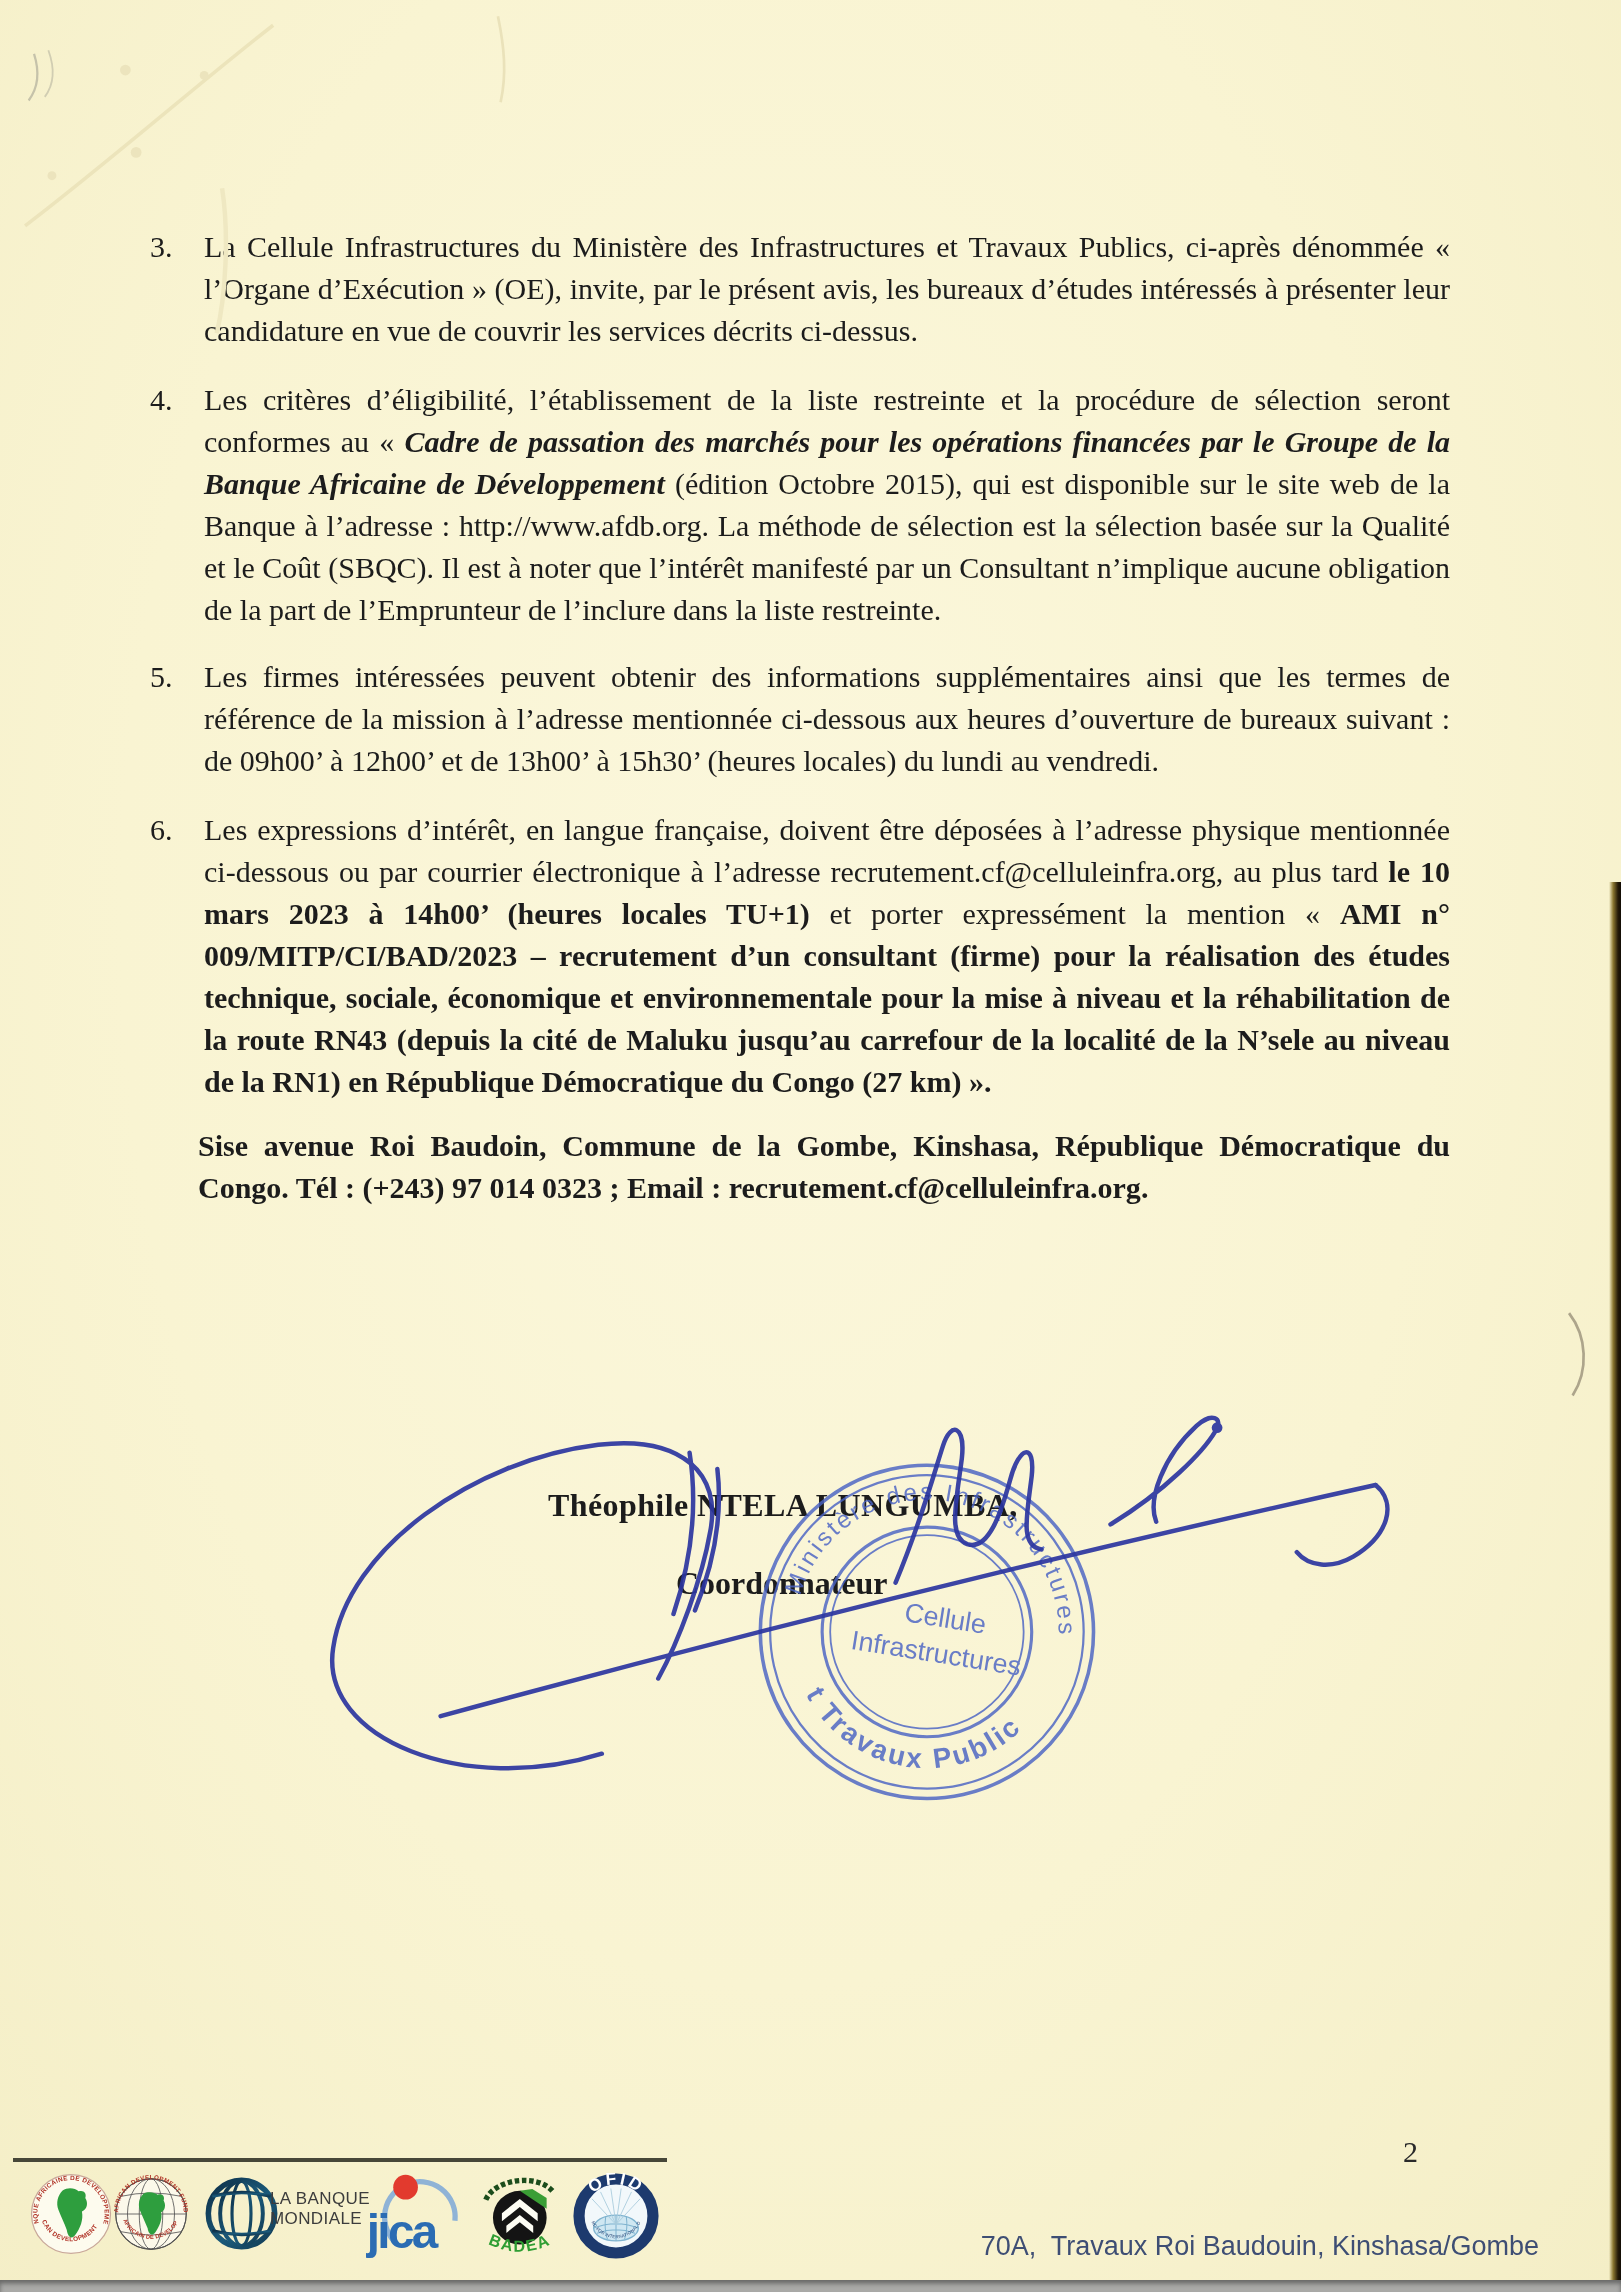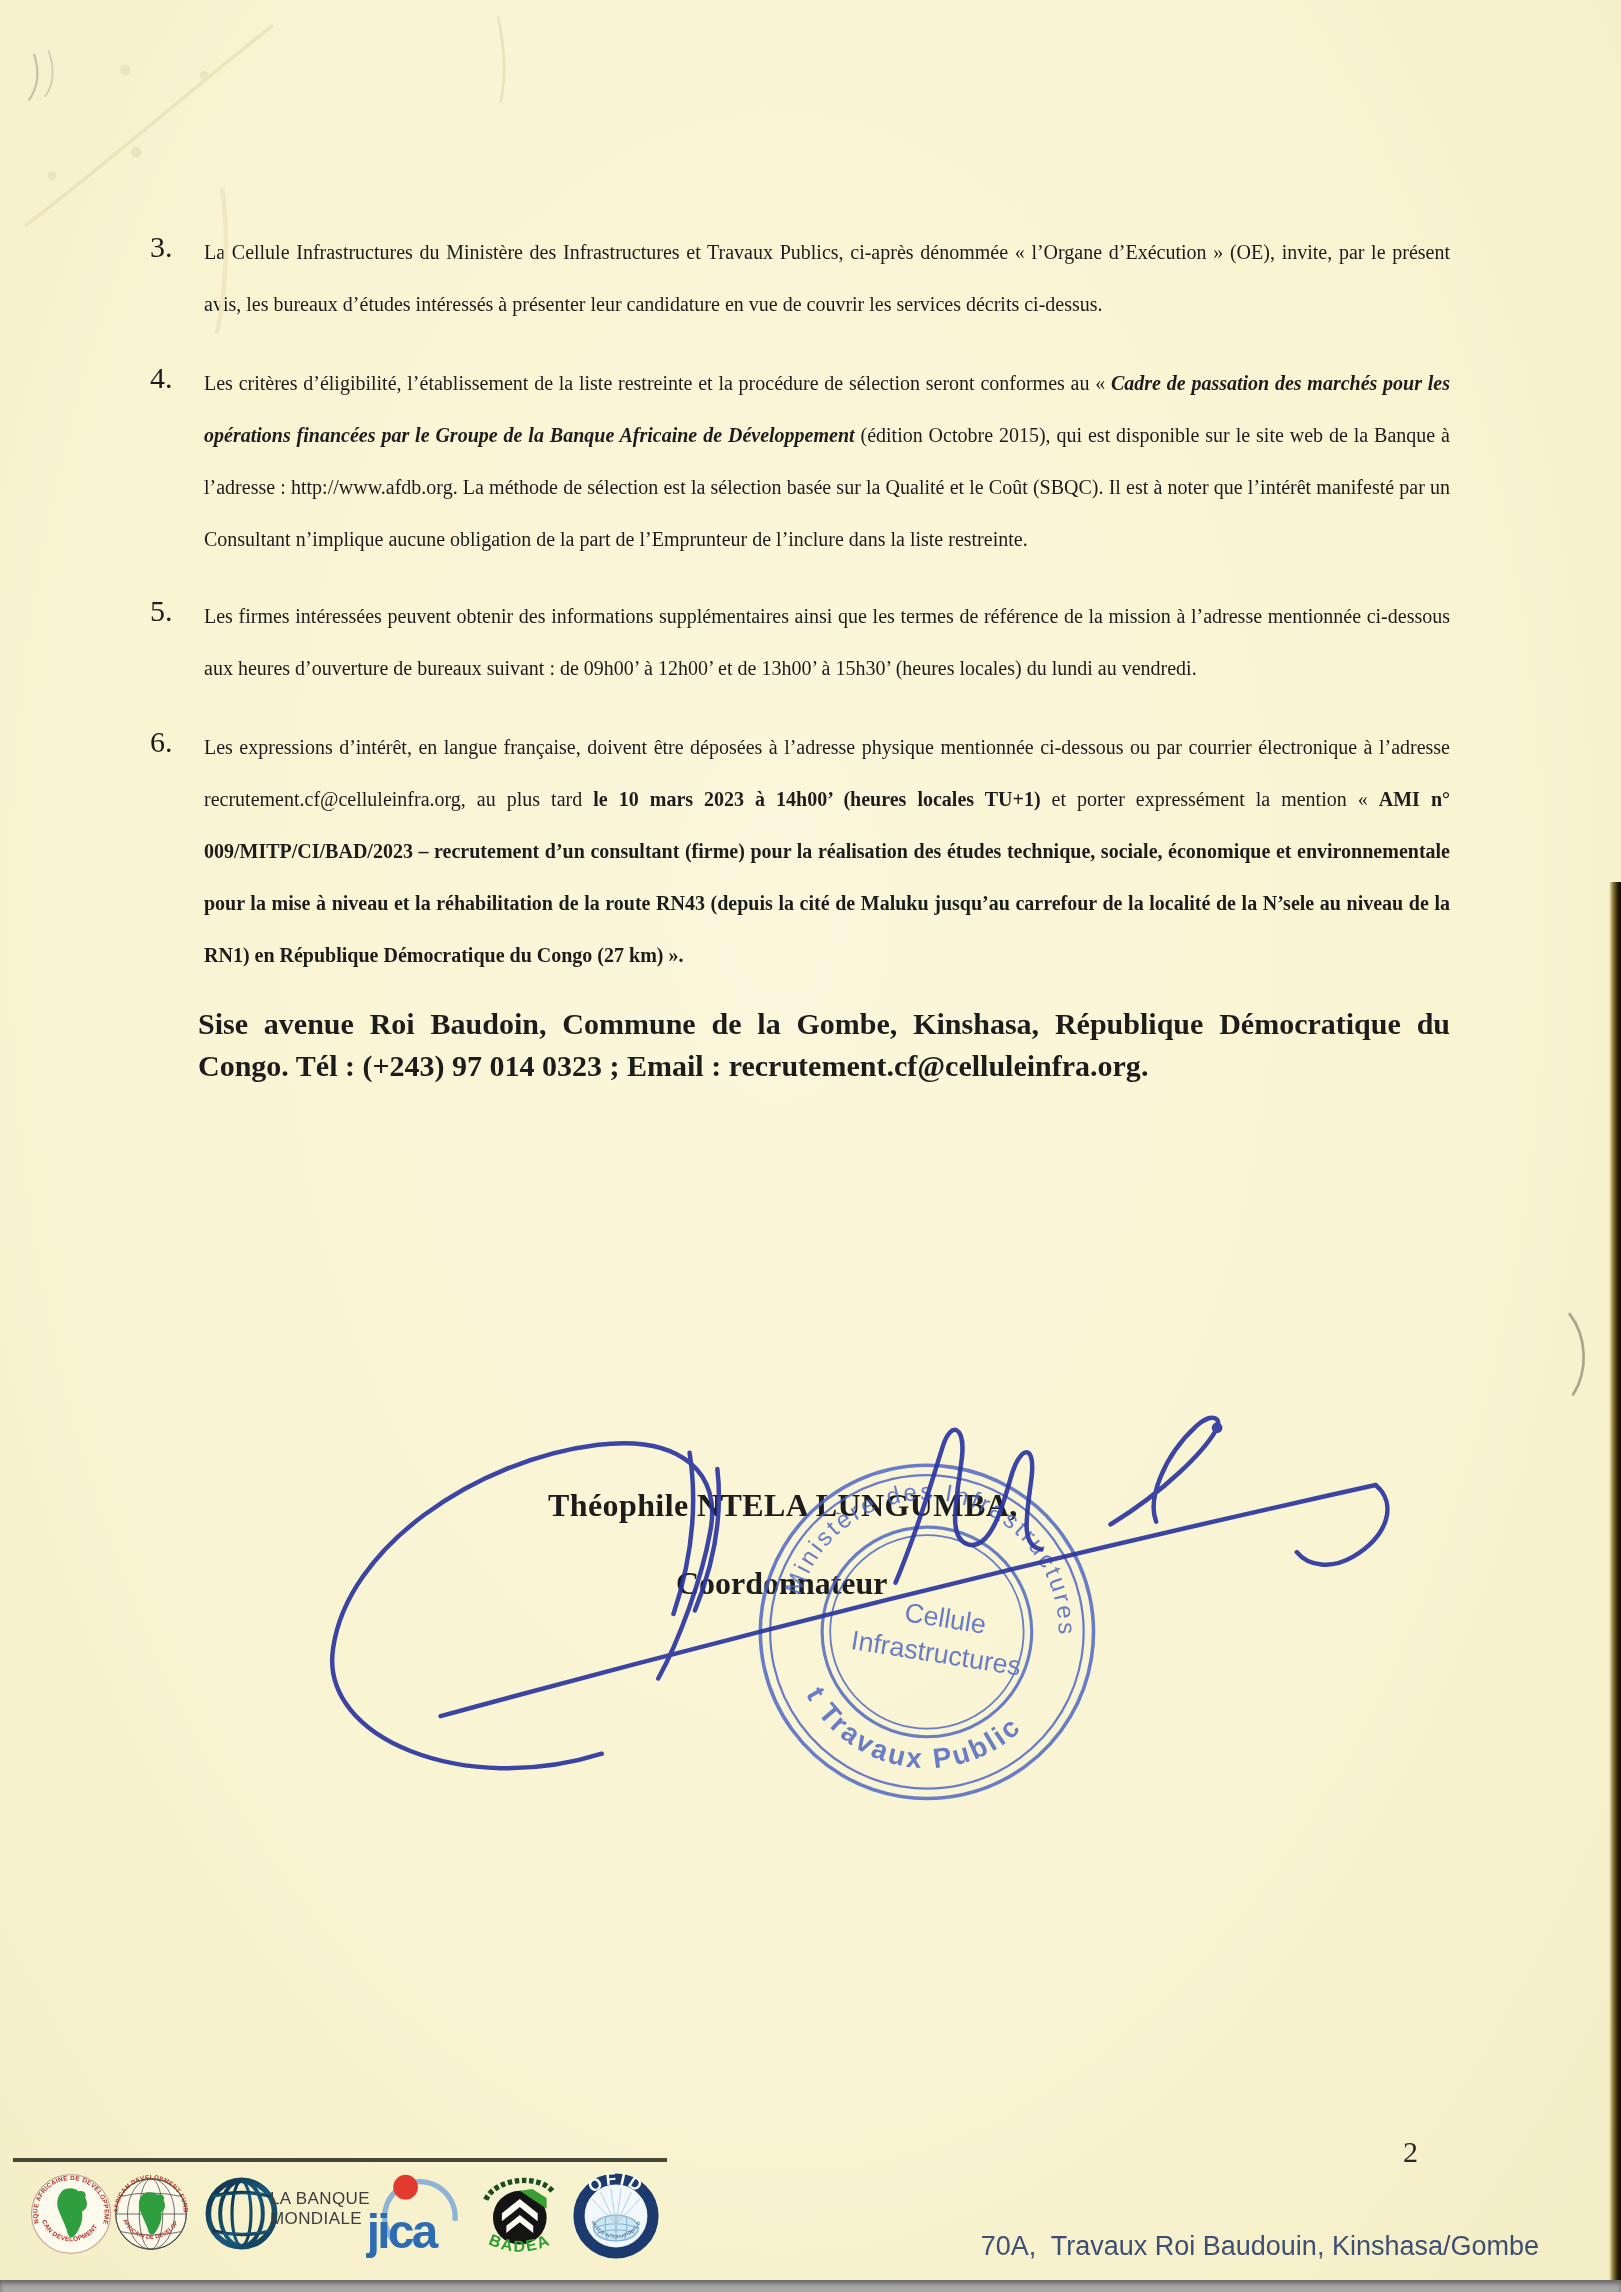--- a/index.html
+++ b/index.html
@@ -13,21 +13,21 @@
   }
   
   .edge-right{position:absolute;top:882px;bottom:12.5px;right:0;width:12.5px;
     background:linear-gradient(to right, rgba(110,95,40,0) 0%, #8a7630 35%, #241a08 75%, #120c04 100%);}
   .edge-bottom{position:absolute;left:0;right:0;bottom:0;height:13.4px;background:#a9a9a7;
     box-shadow: inset 0 3.6px 4.5px rgba(40,40,40,.5);}
   
   .content{position:absolute;left:150px;top:226px;width:1300px;}
   .para{display:grid;grid-template-columns:54px 1fr;}
   .para .num{font-size:30px;line-height:42px;}
-  .ptext{font-size:20px;line-height:52px;text-align:justify;}
+  .ptext{font-size:30px;line-height:42px;text-align:justify;}
   .mb1{margin-bottom:27px}.mb2{margin-bottom:25px}
   .bi{font-weight:bold;font-style:italic;}
   .b{font-weight:bold;}
   .u{}
   .block{font-size:30px;line-height:42px;text-align:justify;font-weight:bold;margin-left:48px;width:1252px;}
   .attention{margin-top:50px;}
   .sise{margin-top:22px;}
   .sig-name{position:absolute;left:548px;top:1487px;font-size:32px;font-weight:bold;letter-spacing:0.4px;}
   .sig-title{position:absolute;left:676px;top:1565px;font-size:32px;font-weight:bold;}
   .overlay{position:absolute;left:0;top:0;pointer-events:none;}

